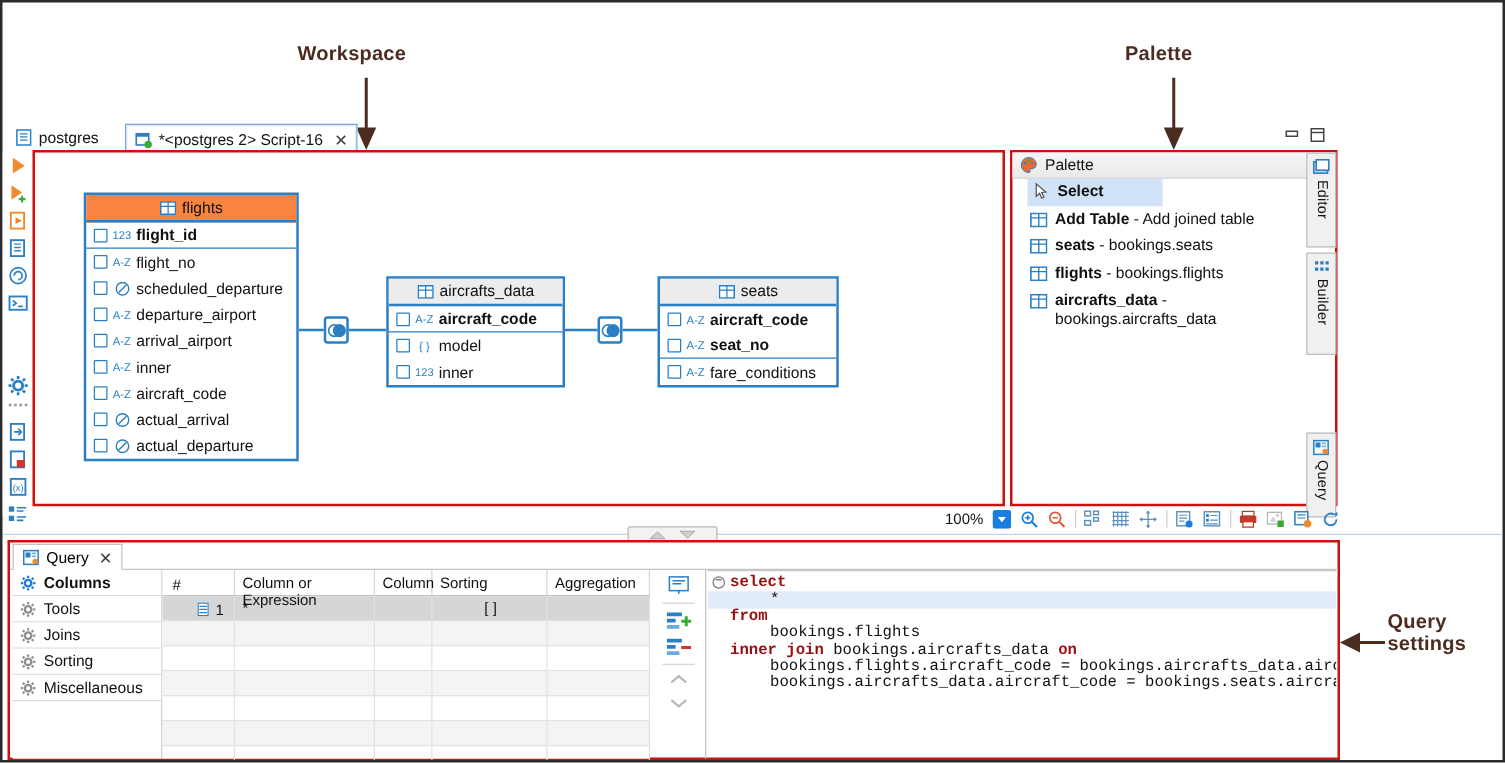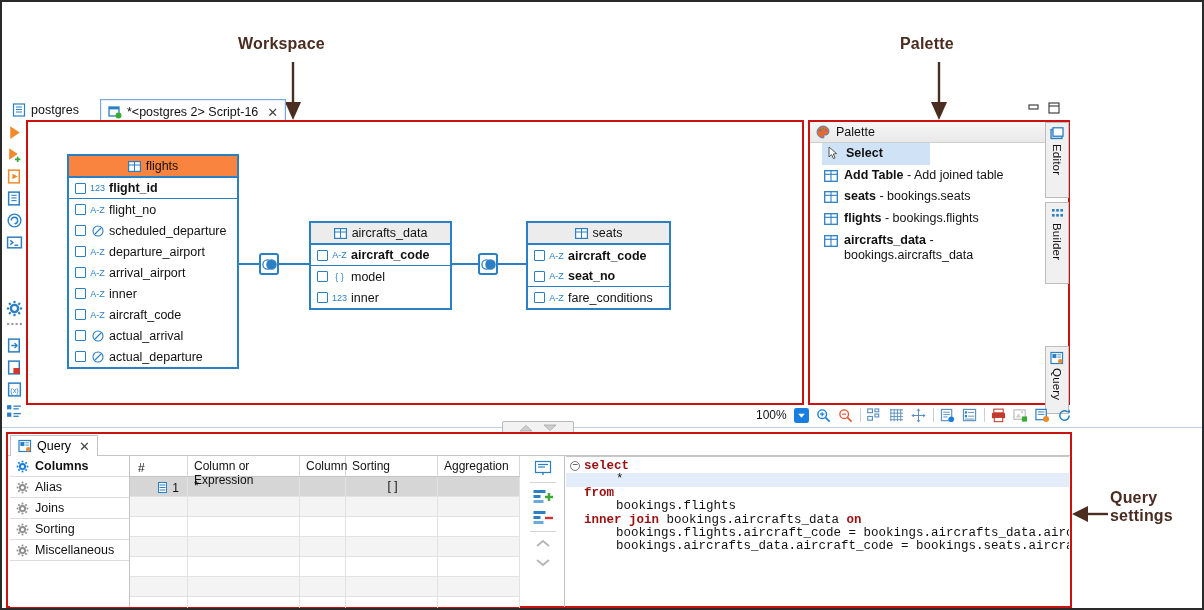--- a/index.html
+++ b/index.html
@@ -683,21 +683,21 @@
               <line x1="8" y1="0.8" x2="8" y2="3"></line>
               <line x1="8" y1="13" x2="8" y2="15.2"></line>
               <line x1="0.8" y1="8" x2="3" y2="8"></line>
               <line x1="13" y1="8" x2="15.2" y2="8"></line>
               <line x1="2.8" y1="2.8" x2="4.4" y2="4.4"></line>
               <line x1="11.6" y1="11.6" x2="13.2" y2="13.2"></line>
               <line x1="13.2" y1="2.8" x2="11.6" y2="4.4"></line>
               <line x1="4.4" y1="11.6" x2="2.8" y2="13.2"></line>
             </g>
         </svg>
-        <span>Alias</span>
+        <span>Tools</span>
       </div>
       <div class="qnav-item">
         <svg width="13" height="13" viewBox="0 0 16 16">
           <circle cx="8" cy="8" r="3.2" fill="none" stroke="#8e8e8e" stroke-width="2.4"></circle>
           <g stroke="#8e8e8e" stroke-width="2.2">
               <line x1="8" y1="0.8" x2="8" y2="3"></line>
               <line x1="8" y1="13" x2="8" y2="15.2"></line>
               <line x1="0.8" y1="8" x2="3" y2="8"></line>
               <line x1="13" y1="8" x2="15.2" y2="8"></line>
               <line x1="2.8" y1="2.8" x2="4.4" y2="4.4"></line>

